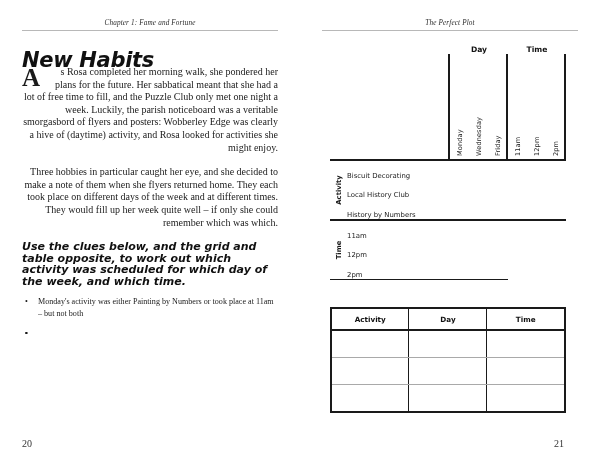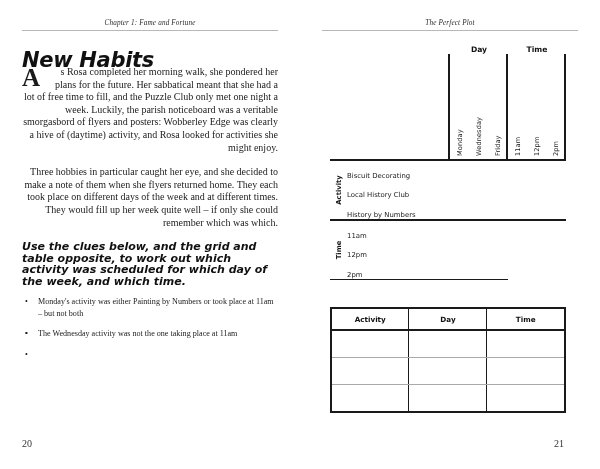--- a/index.html
+++ b/index.html
@@ -285,21 +285,20 @@
       <ul class="clues">
         <li>
           <span class="bullet">•</span>
           <span>Monday's activity was either Painting by Numbers or took place at 11am – but not both</span>
         </li>
         <li>
           <span class="bullet">•</span>
         </li>
         <li>
           <span class="bullet">•</span>
-          <span>The Wednesday activity was not the one taking place at 11am</span>
         </li>
         <li>
           <span class="bullet">•</span>
         </li>
       </ul>
     </div>
 
     <div class="folio left">20</div>
   </div>
 

